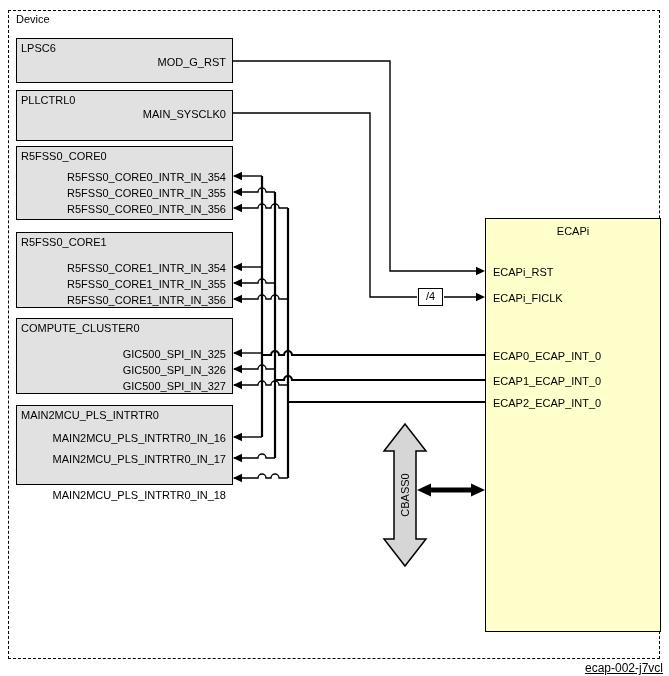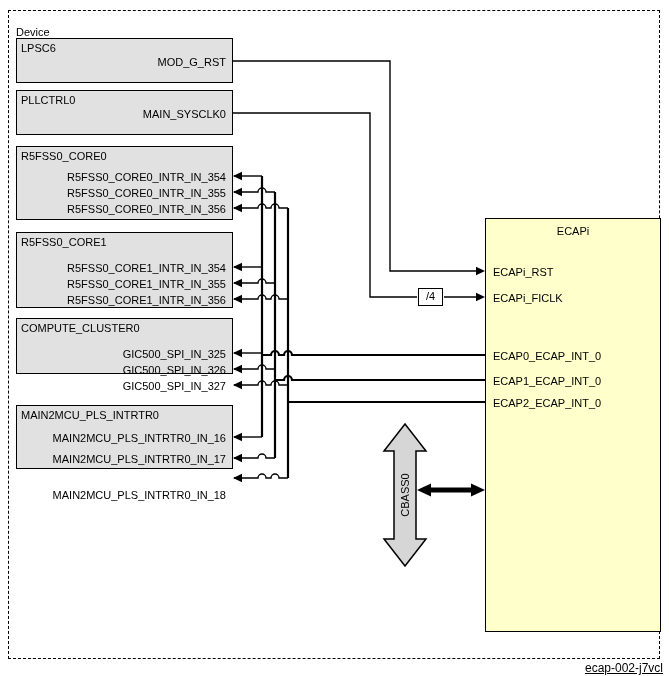--- a/index.html
+++ b/index.html
@@ -19,21 +19,20 @@
     left: 8px; top: 10px;
     width: 652px; height: 649px;
     border: 1px dashed #000;
   }
   .device-label {
     position: absolute;
     left: 14px; top: 13px;
     font-size: 11px;
     background: #fff;
     padding: 0 2px;
-    margin-top: 13px;
   }
 
   .block {
     position: absolute;
     left: 16px;
     width: 217px;
     background: var(--block-fill, #e1e1e1);
     border: 1.6px solid var(--block-border, #000);
     padding-left: 12px;
   }
@@ -104,47 +103,47 @@
 <div class="stage">
 
   <div class="device-border"></div>
   <div class="device-label">Device</div>
 
   <div class="block" style="top:38px;height:45px">
     <div class="block-title">LPSC6</div>
     <div class="sig" style="top:16px">MOD_G_RST</div>
   </div>
 
-  <div class="block" style="top:90px;height:45px">
+  <div class="block" style="top:90px;height:51px">
     <div class="block-title">PLLCTRL0</div>
     <div class="sig" style="top:16px">MAIN_SYSCLK0</div>
   </div>
 
   <div class="block" style="top:146px;height:74px">
     <div class="block-title">R5FSS0_CORE0</div>
     <div class="sig" style="top:23px">R5FSS0_CORE0_INTR_IN_354</div>
     <div class="sig" style="top:39px">R5FSS0_CORE0_INTR_IN_355</div>
     <div class="sig" style="top:55px">R5FSS0_CORE0_INTR_IN_356</div>
   </div>
 
   <div class="block" style="top:232px;height:76px">
     <div class="block-title">R5FSS0_CORE1</div>
     <div class="sig" style="top:28px">R5FSS0_CORE1_INTR_IN_354</div>
     <div class="sig" style="top:44px">R5FSS0_CORE1_INTR_IN_355</div>
     <div class="sig" style="top:60px">R5FSS0_CORE1_INTR_IN_356</div>
   </div>
 
-  <div class="block" style="top:318px;height:56px">
+  <div class="block" style="top:318px;height:76px">
     <div class="block-title">COMPUTE_CLUSTER0</div>
     <div class="sig" style="top:28px">GIC500_SPI_IN_325</div>
     <div class="sig" style="top:44px">GIC500_SPI_IN_326</div>
     <div class="sig" style="top:60px">GIC500_SPI_IN_327</div>
   </div>
 
-  <div class="block" style="top:405px;height:64px">
+  <div class="block" style="top:405px;height:80px">
     <div class="block-title">MAIN2MCU_PLS_INTRTR0</div>
     <div class="sig" style="top:25px">MAIN2MCU_PLS_INTRTR0_IN_16</div>
     <div class="sig" style="top:46px">MAIN2MCU_PLS_INTRTR0_IN_17</div>
     <div class="sig" style="top:82px">MAIN2MCU_PLS_INTRTR0_IN_18</div>
   </div>
 
   <div class="ecap">
     <div class="ecap-title">ECAPi</div>
     <div class="port" style="top:46px">ECAPi_RST</div>
     <div class="port" style="top:72px">ECAPi_FICLK</div>

